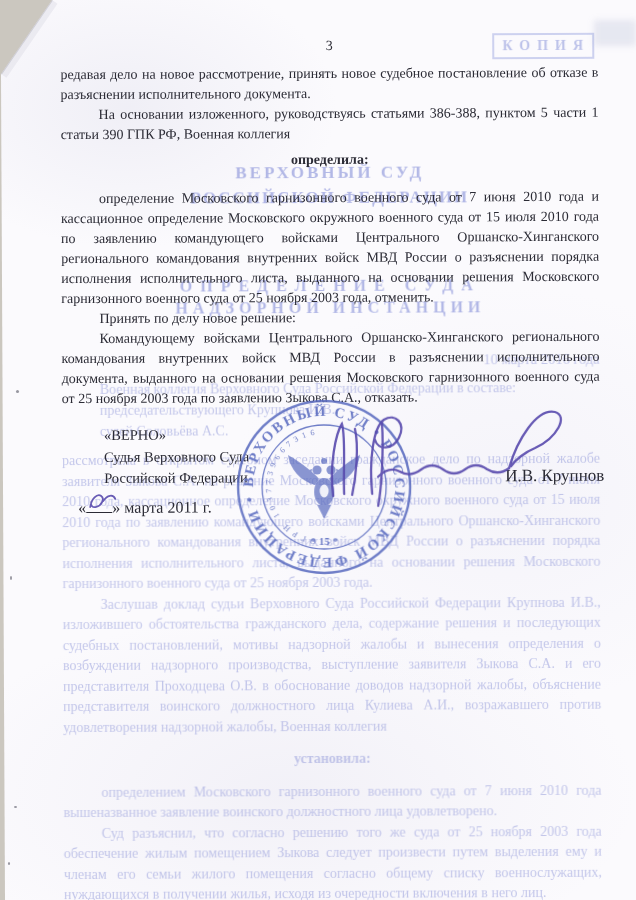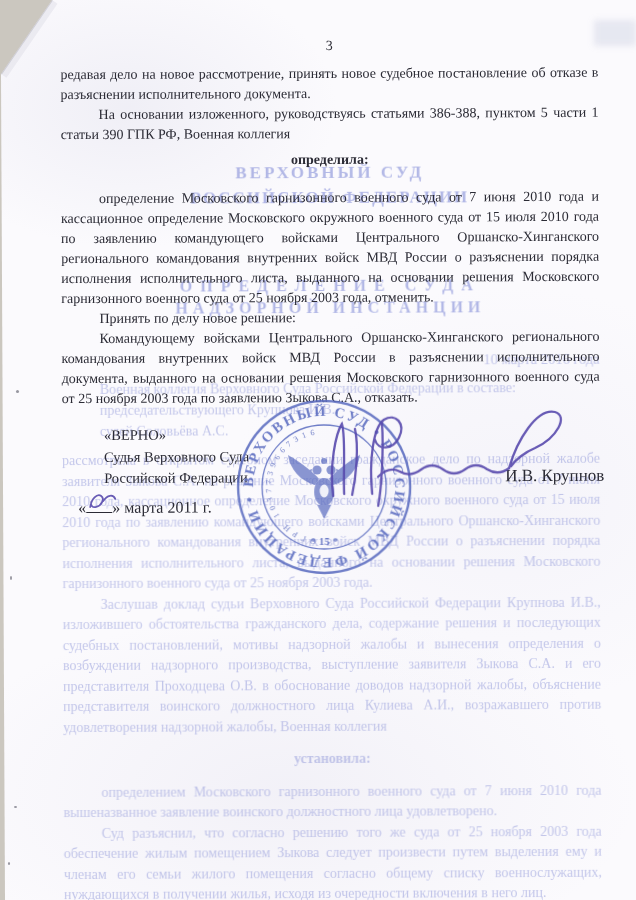--- a/index.html
+++ b/index.html
@@ -85,20 +85,21 @@
 </style>
 </head>
 <body>
 
 <div class="scan">
   <div class="page">
 
     <div class="rot">
 
       <div class="bleed">
+        <div class="bt-abs bt-copy">КОПИЯ</div>
         <div class="bt-abs bt-center bt-court1">ВЕРХОВНЫЙ СУД</div>
         <div class="bt-abs bt-center bt-court2">РОССИЙСКОЙ ФЕДЕРАЦИИ</div>
         <div class="bt-abs bt-center bt-title1">ОПРЕДЕЛЕНИЕ СУДА</div>
         <div class="bt-abs bt-center bt-title2">НАДЗОРНОЙ ИНСТАНЦИИ</div>
         <div class="bt-abs bt-date">10 марта 2016 года</div>
         <div class="bt-abs bt-panel">
           <div>Военная коллегия Верховного Суда Российской Федерации в составе:</div>
           <div>председательствующего Крупнова И.В.,</div>
           <div>судей Соловьёва А.С.</div>
         </div>

